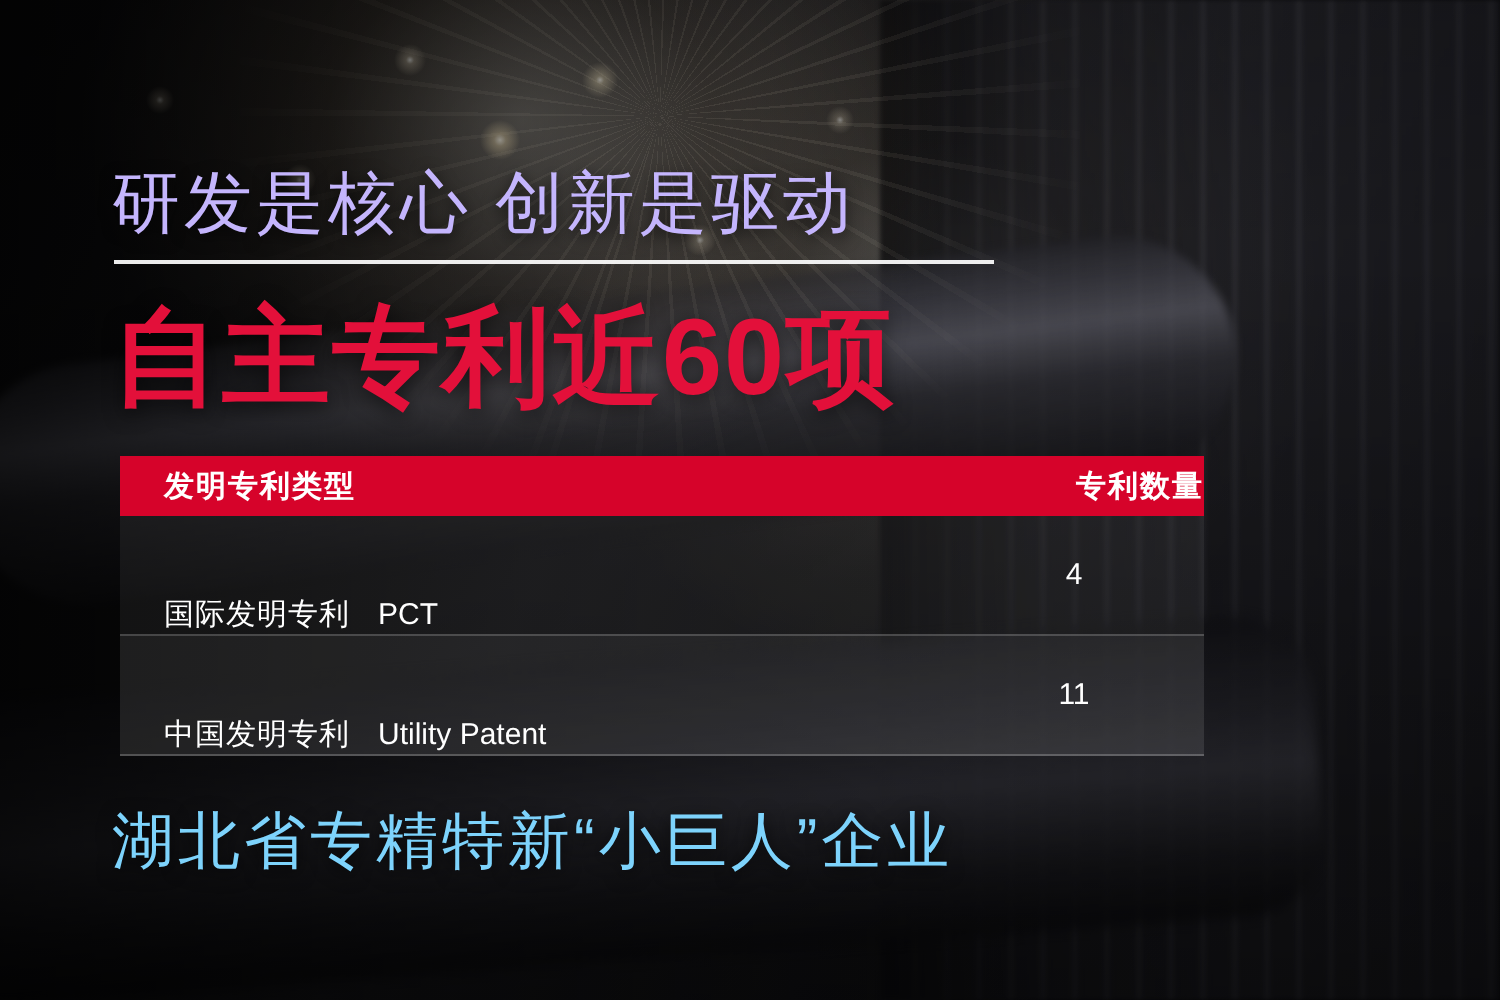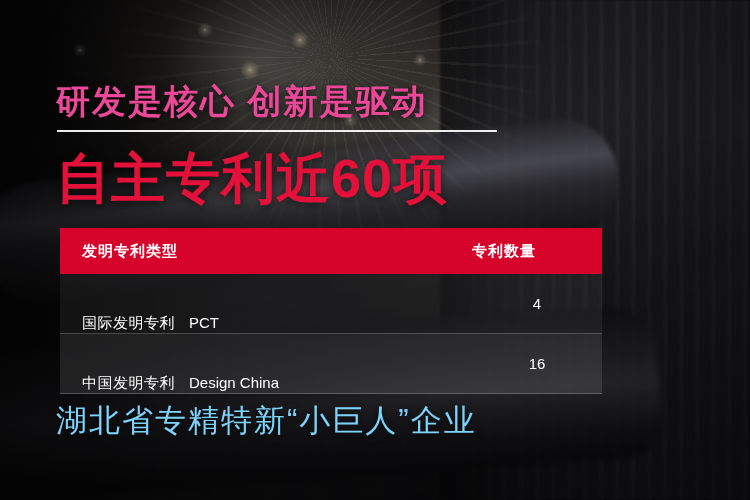--- a/index.html
+++ b/index.html
@@ -69,22 +69,22 @@
       linear-gradient(90deg, rgba(0,0,0,0.72) 0%, rgba(0,0,0,0.35) 35%, rgba(0,0,0,0.15) 60%, rgba(0,0,0,0.25) 100%),
       linear-gradient(180deg, rgba(0,0,0,0.15) 0%, rgba(0,0,0,0.0) 25%, rgba(0,0,0,0.45) 100%);
     pointer-events:none;
   }
 
   
   .content{position:absolute;inset:0;}
 
   .headline{
     position:absolute;left:56px;top:79px;
-    color:#ec4899;
-    font-size:34px;font-weight:700;letter-spacing:2px;
+    color:#c4b5fd;
+    font-size:34px;font-weight:400;letter-spacing:2px;
     text-shadow:0 2px 8px rgba(0,0,0,0.75);
     white-space:nowrap;
   }
   .rule{
     position:absolute;left:57px;top:130px;width:440px;height:2px;
     background:rgba(255,255,255,0.92);
   }
   .subheadline{
     position:absolute;left:56px;top:143px;
     color:#e3103a;
@@ -95,25 +95,25 @@
 
   
   .table-wrap{
     position:absolute;left:60px;top:228px;width:542px;
   }
   table.patent{
     border-collapse:collapse;width:100%;table-layout:fixed;
   }
   table.patent thead th{
     background:#d6032a;color:#ffffff;
-    font-size:15px;font-weight:700;height:46px;
+    font-size:15px;font-weight:700;height:30px;
     text-align:left;padding:0 0 0 22px;letter-spacing:1px;
   }
   table.patent thead th.num{
-    text-align:left;padding:0;width:130px;letter-spacing:1px;
+    text-align:right;padding:0;width:130px;letter-spacing:1px;
   }
   table.patent tbody td{
     height:30px;color:#ffffff;font-size:15px;
     padding:0 0 0 22px;
     border-bottom:1px solid rgba(255,255,255,0.22);
     background:rgba(255,255,255,0.06);
   }
   table.patent tbody tr:nth-child(even) td{
     background:rgba(255,255,255,0.10);
   }
@@ -159,23 +159,23 @@
         </thead>
         <tbody>
           <tr>
             <td>
               <span class="cell-inner cn">国际发明专利</span><span class="cell-inner en">PCT</span>
             </td>
             <td class="num">4</td>
           </tr>
           <tr>
             <td>
-              <span class="cell-inner cn">中国发明专利</span><span class="cell-inner en">Design China</span>
+              <span class="cell-inner cn">中国发明专利</span><span class="cell-inner en">Utility Patent</span>
             </td>
-            <td class="num">16</td>
+            <td class="num">11</td>
           </tr>
         </tbody>
       </table>
     </div>
 
     <div class="footline">湖北省专精特新“小巨人”企业</div>
   </div>
 </div>
 
 </body></html>

